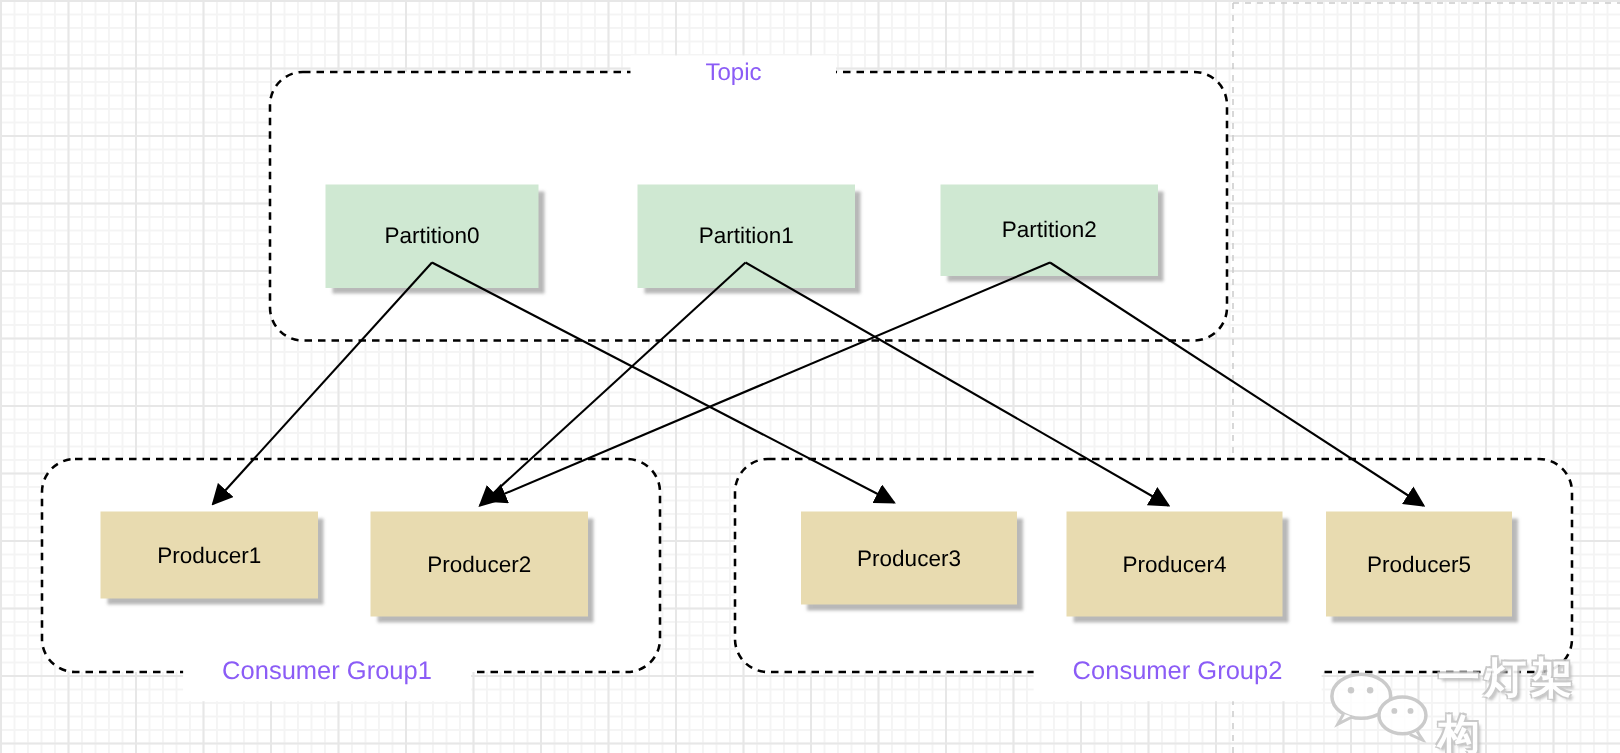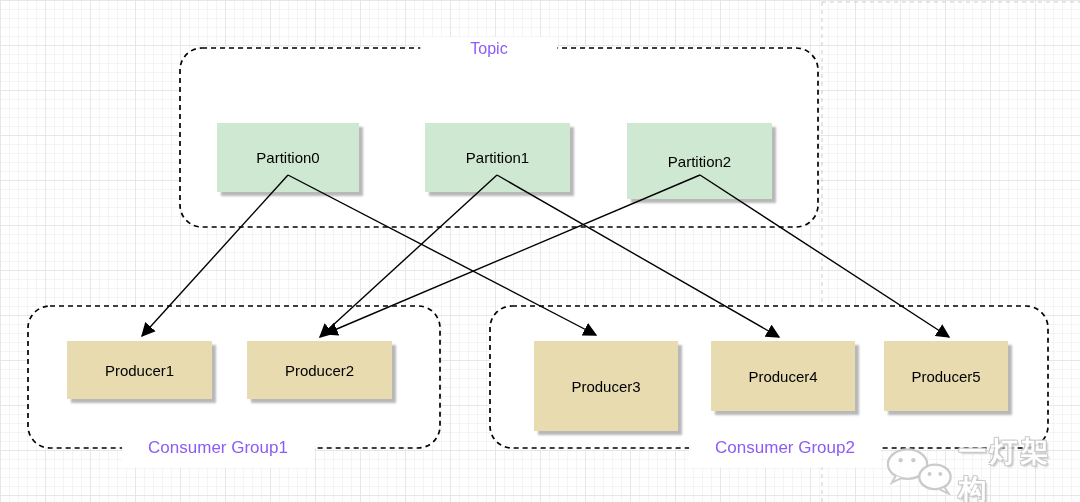--- a/index.html
+++ b/index.html
@@ -60,25 +60,25 @@
 
     <rect x="490" y="306" width="558" height="142" rx="22" ry="22" fill="#ffffff" stroke="#000000" stroke-width="1.7" stroke-dasharray="5,4"></rect>
   </svg>
 
   <div class="grouplabel topic-label" style="left:489px;top:49px;">Topic</div>
   <div class="grouplabel cg-label" style="left:218px;top:451px;">Consumer Group1</div>
   <div class="grouplabel cg-label" style="left:785px;top:451px;">Consumer Group2</div>
 
   <div class="node partition" style="left:217px;top:103px;width:142px;height:69px;">Partition0</div>
   <div class="node partition" style="left:425px;top:103px;width:145px;height:69px;">Partition1</div>
-  <div class="node partition" style="left:627px;top:103px;width:145px;height:76px;">Partition2</div>
+  <div class="node partition" style="left:627px;top:103px;width:145px;height:61px;">Partition2</div>
 
   <div class="node producer" style="left:67px;top:341px;width:145px;height:58px;">Producer1</div>
-  <div class="node producer" style="left:247px;top:341px;width:145px;height:58px;">Producer2</div>
-  <div class="node producer" style="left:534px;top:341px;width:144px;height:90px;">Producer3</div>
+  <div class="node producer" style="left:247px;top:341px;width:145px;height:70px;">Producer2</div>
+  <div class="node producer" style="left:534px;top:341px;width:144px;height:62px;">Producer3</div>
   <div class="node producer" style="left:711px;top:341px;width:144px;height:70px;">Producer4</div>
   <div class="node producer" style="left:884px;top:341px;width:124px;height:70px;">Producer5</div>
 
   <svg class="layer arrows">
     <defs>
       <marker id="ah" viewBox="0 0 10 10" refX="9" refY="5" markerWidth="10" markerHeight="10" orient="auto-start-reverse">
         <path d="M0,0 L10,5 L0,10 z" fill="#000000"></path>
       </marker>
     </defs>
     <line x1="288" y1="175" x2="142" y2="336" stroke="#000" stroke-width="1.4" marker-end="url(#ah)"></line>

